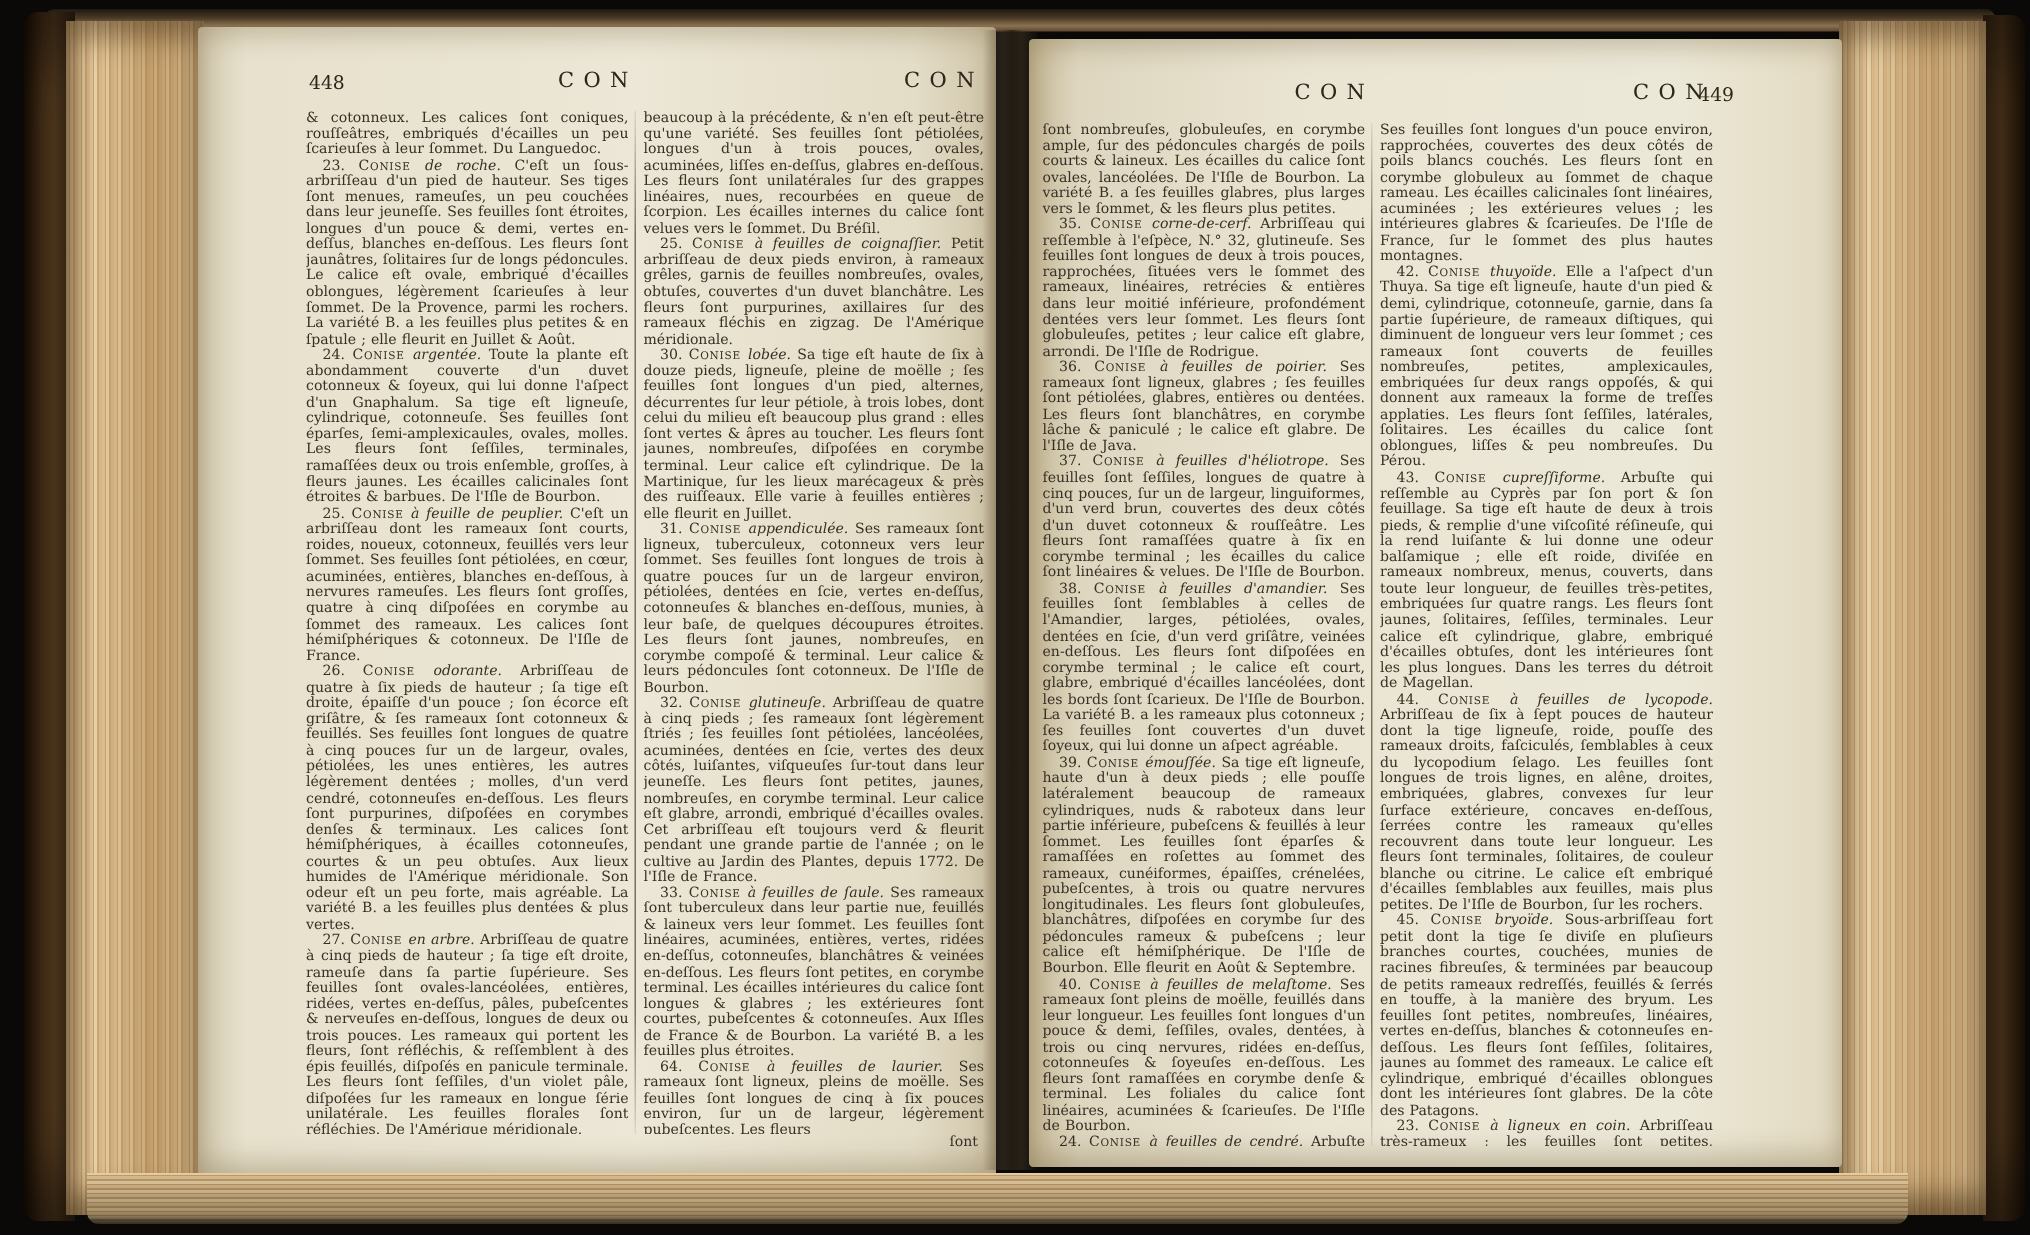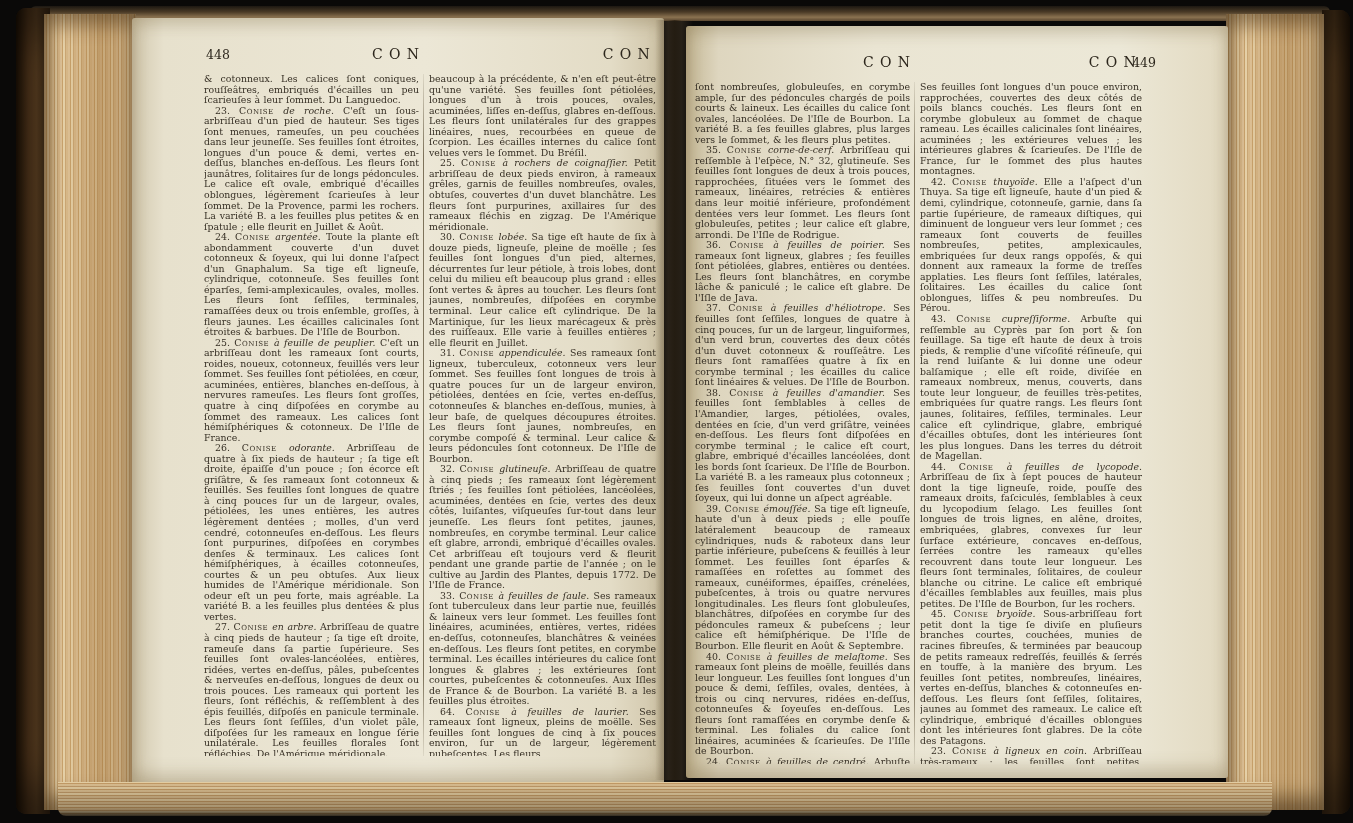--- a/index.html
+++ b/index.html
@@ -107,27 +107,30 @@
           <p class="cont">&amp; cotonneux. Les calices ſont coniques, rouſſeâtres, embriqués d'écailles un peu ſcarieuſes à leur ſommet. Du Languedoc.</p>
           <p><span>23. </span><span class="ename">Conise </span><span class="eepi">de roche. </span>C'eſt un ſous-arbriſſeau d'un pied de hauteur. Ses tiges ſont menues, rameuſes, un peu couchées dans leur jeuneſſe. Ses feuilles ſont étroites, longues d'un pouce &amp; demi, vertes en-deſſus, blanches en-deſſous. Les fleurs ſont jaunâtres, ſolitaires ſur de longs pédoncules. Le calice eſt ovale, embriqué d'écailles oblongues, légèrement ſcarieuſes à leur ſommet. De la Provence, parmi les rochers. La variété B. a les feuilles plus petites &amp; en ſpatule ; elle fleurit en Juillet &amp; Août.</p>
           <p><span>24. </span><span class="ename">Conise </span><span class="eepi">argentée. </span>Toute la plante eſt abondamment couverte d'un duvet cotonneux &amp; ſoyeux, qui lui donne l'aſpect d'un Gnaphalum. Sa tige eſt ligneuſe, cylindrique, cotonneuſe. Ses feuilles ſont éparſes, ſemi-amplexicaules, ovales, molles. Les fleurs ſont ſeſſiles, terminales, ramaſſées deux ou trois enſemble, groſſes, à fleurs jaunes. Les écailles calicinales ſont étroites &amp; barbues. De l'Iſle de Bourbon.</p>
           <p><span>25. </span><span class="ename">Conise </span><span class="eepi">à feuille de peuplier. </span>C'eſt un arbriſſeau dont les rameaux ſont courts, roides, noueux, cotonneux, feuillés vers leur ſommet. Ses feuilles ſont pétiolées, en cœur, acuminées, entières, blanches en-deſſous, à nervures rameuſes. Les fleurs ſont groſſes, quatre à cinq diſpoſées en corymbe au ſommet des rameaux. Les calices ſont hémiſphériques &amp; cotonneux. De l'Iſle de France.</p>
           <p><span>26. </span><span class="ename">Conise </span><span class="eepi">odorante. </span>Arbriſſeau de quatre à ſix pieds de hauteur ; ſa tige eſt droite, épaiſſe d'un pouce ; ſon écorce eſt griſâtre, &amp; ſes rameaux ſont cotonneux &amp; feuillés. Ses feuilles ſont longues de quatre à cinq pouces ſur un de largeur, ovales, pétiolées, les unes entières, les autres légèrement dentées ; molles, d'un verd cendré, cotonneuſes en-deſſous. Les fleurs ſont purpurines, diſpoſées en corymbes denſes &amp; terminaux. Les calices ſont hémiſphériques, à écailles cotonneuſes, courtes &amp; un peu obtuſes. Aux lieux humides de l'Amérique méridionale. Son odeur eſt un peu forte, mais agréable. La variété B. a les feuilles plus dentées &amp; plus vertes.</p>
           <p><span>27. </span><span class="ename">Conise </span><span class="eepi">en arbre. </span>Arbriſſeau de quatre à cinq pieds de hauteur ; ſa tige eſt droite, rameuſe dans ſa partie ſupérieure. Ses feuilles ſont ovales-lancéolées, entières, ridées, vertes en-deſſus, pâles, pubeſcentes &amp; nerveuſes en-deſſous, longues de deux ou trois pouces. Les rameaux qui portent les fleurs, ſont réfléchis, &amp; reſſemblent à des épis feuillés, diſpoſés en panicule terminale. Les fleurs ſont ſeſſiles, d'un violet pâle, diſpoſées ſur les rameaux en longue ſérie unilatérale. Les feuilles florales ſont réfléchies. De l'Amérique méridionale.</p>
         </div>
       <div class="colrule"></div>
       <div class="col c2" id="lp-c2">
           <p class="cont">beaucoup à la précédente, &amp; n'en eſt peut-être qu'une variété. Ses feuilles ſont pétiolées, longues d'un à trois pouces, ovales, acuminées, liſſes en-deſſus, glabres en-deſſous. Les fleurs ſont unilatérales ſur des grappes linéaires, nues, recourbées en queue de ſcorpion. Les écailles internes du calice ſont velues vers le ſommet. Du Bréſil.</p>
-          <p><span>25. </span><span class="ename">Conise </span><span class="eepi">à rochers de coignaſſier. </span>Petit arbriſſeau de deux pieds environ, à rameaux grêles, garnis de feuilles nombreuſes, ovales, obtuſes, couvertes d'un duvet blanchâtre. Les fleurs ſont purpurines, axillaires ſur des rameaux fléchis en zigzag. De l'Amérique méridionale.</p>
+          <p><span>25. </span><span class="ename">Conise </span><span class="eepi">à feuilles de coignaſſier. </span>Petit arbriſſeau de deux pieds environ, à rameaux grêles, garnis de feuilles nombreuſes, ovales, obtuſes, couvertes d'un duvet blanchâtre. Les fleurs ſont purpurines, axillaires ſur des rameaux fléchis en zigzag. De l'Amérique méridionale.</p>
           <p><span>30. </span><span class="ename">Conise </span><span class="eepi">lobée. </span>Sa tige eſt haute de ſix à douze pieds, ligneuſe, pleine de moëlle ; ſes feuilles ſont longues d'un pied, alternes, décurrentes ſur leur pétiole, à trois lobes, dont celui du milieu eſt beaucoup plus grand : elles ſont vertes &amp; âpres au toucher. Les fleurs ſont jaunes, nombreuſes, diſpoſées en corymbe terminal. Leur calice eſt cylindrique. De la Martinique, ſur les lieux marécageux &amp; près des ruiſſeaux. Elle varie à feuilles entières ; elle fleurit en Juillet.</p>
           <p><span>31. </span><span class="ename">Conise </span><span class="eepi">appendiculée. </span>Ses rameaux ſont ligneux, tuberculeux, cotonneux vers leur ſommet. Ses feuilles ſont longues de trois à quatre pouces ſur un de largeur environ, pétiolées, dentées en ſcie, vertes en-deſſus, cotonneuſes &amp; blanches en-deſſous, munies, à leur baſe, de quelques découpures étroites. Les fleurs ſont jaunes, nombreuſes, en corymbe compoſé &amp; terminal. Leur calice &amp; leurs pédoncules ſont cotonneux. De l'Iſle de Bourbon.</p>
           <p><span>32. </span><span class="ename">Conise </span><span class="eepi">glutineuſe. </span>Arbriſſeau de quatre à cinq pieds ; ſes rameaux ſont légèrement ſtriés ; ſes feuilles ſont pétiolées, lancéolées, acuminées, dentées en ſcie, vertes des deux côtés, luiſantes, viſqueuſes ſur-tout dans leur jeuneſſe. Les fleurs ſont petites, jaunes, nombreuſes, en corymbe terminal. Leur calice eſt glabre, arrondi, embriqué d'écailles ovales. Cet arbriſſeau eſt toujours verd &amp; fleurit pendant une grande partie de l'année ; on le cultive au Jardin des Plantes, depuis 1772. De l'Iſle de France.</p>
           <p><span>33. </span><span class="ename">Conise </span><span class="eepi">à feuilles de ſaule. </span>Ses rameaux ſont tuberculeux dans leur partie nue, feuillés &amp; laineux vers leur ſommet. Les feuilles ſont linéaires, acuminées, entières, vertes, ridées en-deſſus, cotonneuſes, blanchâtres &amp; veinées en-deſſous. Les fleurs ſont petites, en corymbe terminal. Les écailles intérieures du calice ſont longues &amp; glabres ; les extérieures ſont courtes, pubeſcentes &amp; cotonneuſes. Aux Iſles de France &amp; de Bourbon. La variété B. a les feuilles plus étroites.</p>
           <p><span>64. </span><span class="ename">Conise </span><span class="eepi">à feuilles de laurier. </span>Ses rameaux ſont ligneux, pleins de moëlle. Ses feuilles ſont longues de cinq à ſix pouces environ, ſur un de largeur, légèrement pubeſcentes. Les fleurs</p>
         </div>
+    </div>
+    <div class="pfoot">
+      <span class="catchword">ſont</span>
     </div>
   </div>
 </div>
 
 <div class="abs gutter"></div>
 
 <div class="abs page page-right">
   <div class="pbody">
     <div class="page-head">
       <span class="head-cell hc1 running-head">CON</span>

